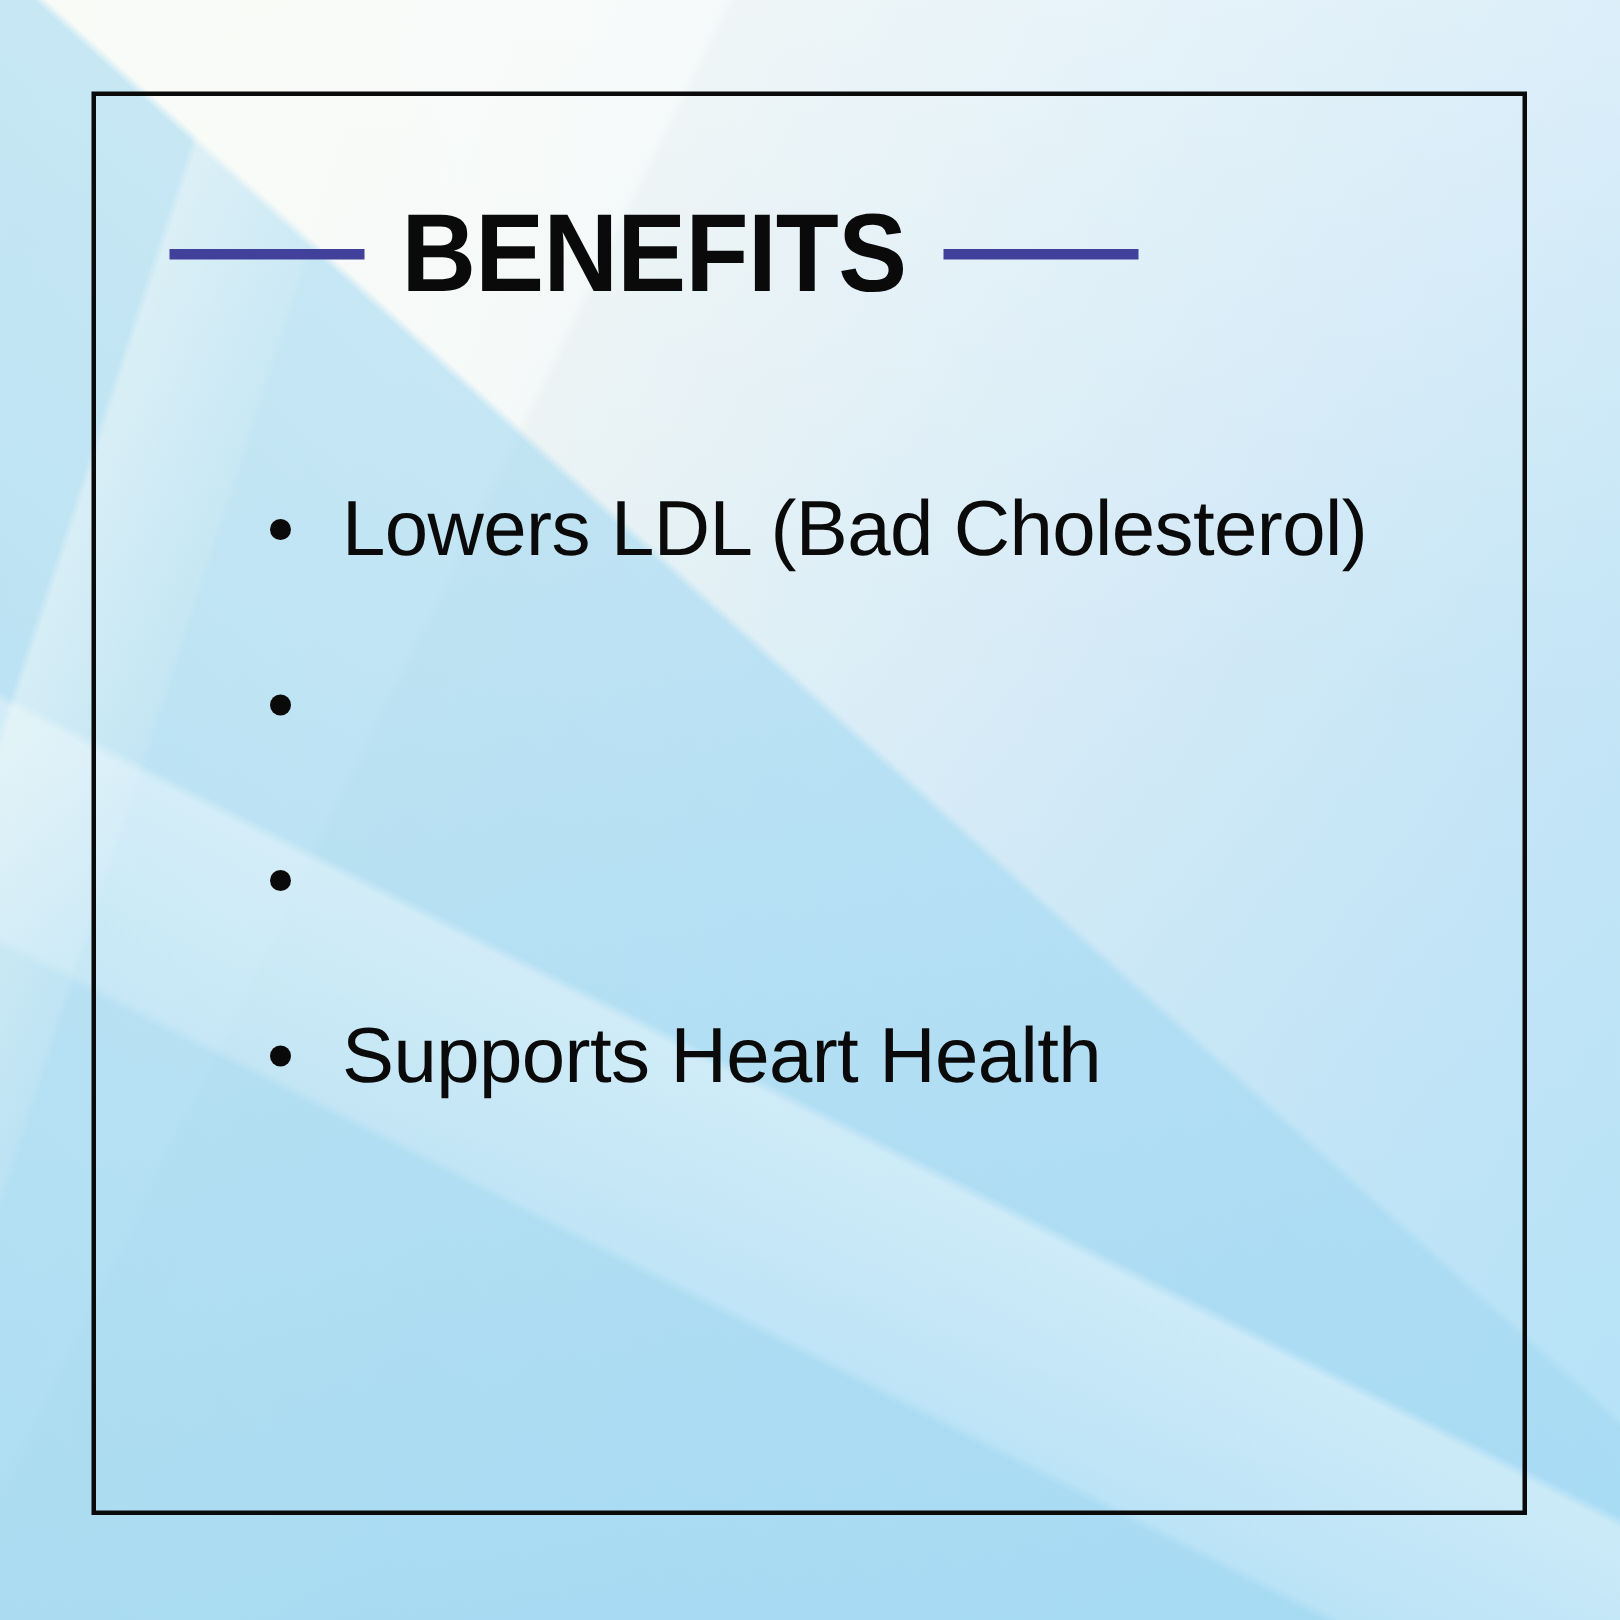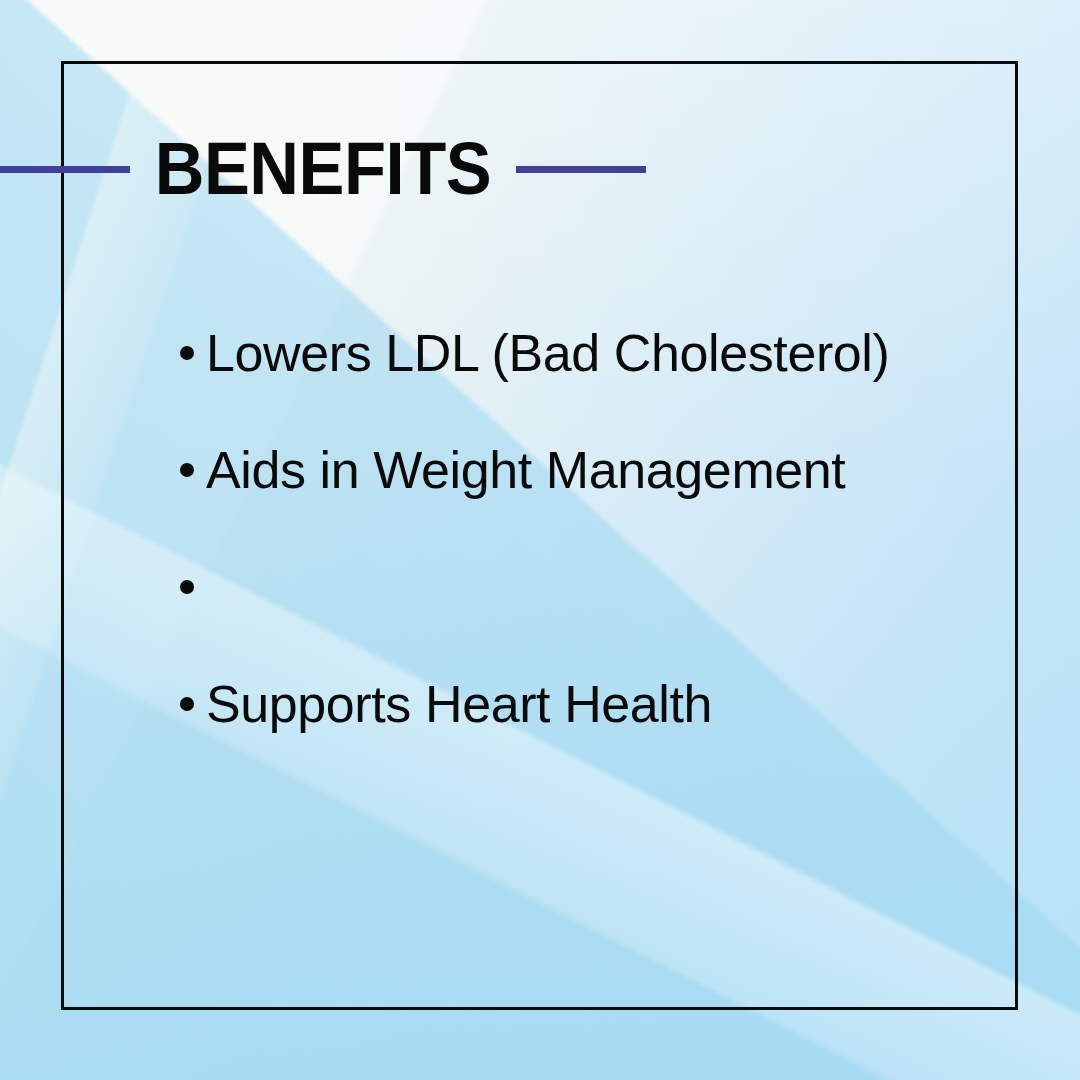--- a/index.html
+++ b/index.html
@@ -102,20 +102,21 @@
 
   
   .heading-row {
     position: absolute;
     left: 0;
     top: 133px;
     width: 872px;
     height: 72px;
     display: flex;
     align-items: center;
+    justify-content: center;
     gap: 8px;
   }
 
   .rule {
     width: 130px;
     height: 7px;
     background: #41409a;
     flex: 0 0 auto;
   }
 
@@ -141,20 +142,21 @@
     margin: 0;
     padding: 0;
     list-style: none;
   }
 
   .benefit-item {
     display: flex;
     align-items: center;
     height: 70px;
     margin-bottom: 47px;
+    gap: 22px;
   }
 
   .benefit-item:last-child {
     margin-bottom: 0;
     margin-top: 13px;
   }
 
   .bullet-dot {
     flex: 0 0 auto;
     width: 14px;
@@ -194,21 +196,20 @@
     <span class="rule"></span>
   </div>
 
   <ul class="benefit-list">
     <li class="benefit-item">
       <span class="bullet-dot"></span>
       <span class="benefit-text">Lowers LDL (Bad Cholesterol)</span>
     </li>
     <li class="benefit-item">
       <span class="bullet-dot"></span>
-      <span class="benefit-text">Aids in Weight Management</span>
     </li>
     <li class="benefit-item">
       <span class="bullet-dot"></span>
     </li>
     <li class="benefit-item">
       <span class="bullet-dot"></span>
       <span class="benefit-text">Supports Heart Health</span>
     </li>
   </ul>
 

